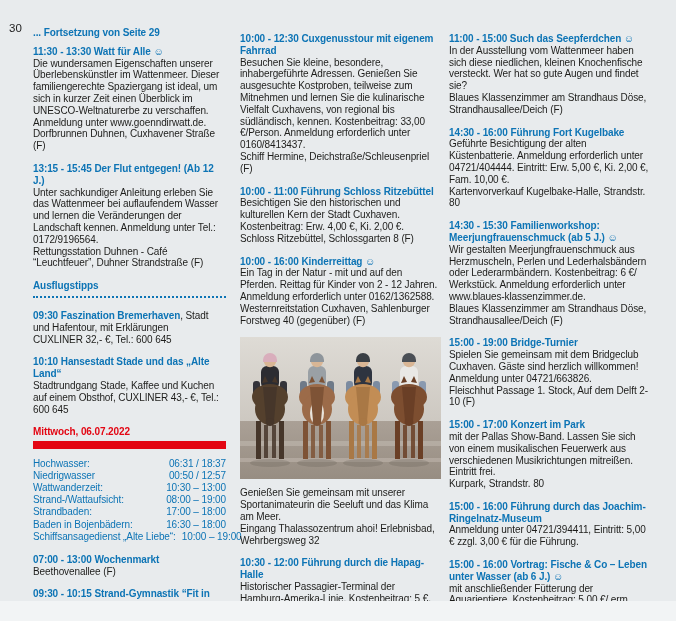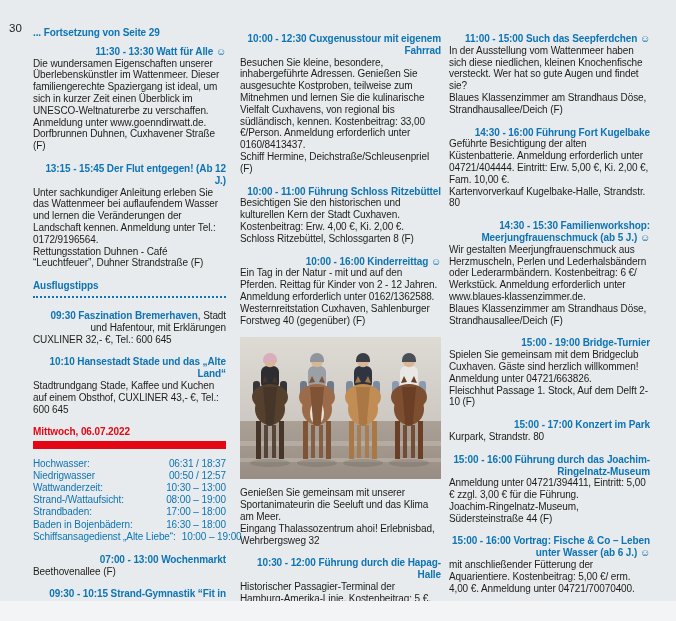--- a/index.html
+++ b/index.html
@@ -24,21 +24,21 @@
     position:absolute;
     font-size:10px;
     line-height:11.8px;
     letter-spacing:-0.1px;
   }
   .col-left{left:33px;top:27px;width:193px;}
   .col-mid{left:240px;top:33px;width:201px;}
   .col-right{left:449px;top:33px;width:201px;}
   .blk{margin:0 0 11px 0;}
   .cont{color:var(--blue);font-weight:700;margin:0 0 7px 0;}
-  .evt-title{color:var(--blue);font-weight:700;text-align:right;}
+  .evt-title{color:var(--blue);font-weight:700;}
   .evt-suffix{font-weight:400;color:var(--ink);}
   .evt-body,.evt-loc{color:var(--ink);}
   .section-head{
     color:var(--blue);font-weight:700;
     border-bottom:2px dotted var(--blue);
     padding-bottom:4px;margin:2px 0 12px 0;
   }
   .day-head{color:var(--red);font-weight:700;}
   .day-bar{height:8px;background:var(--red);margin:3px 0 9px 0;}
   .tides{color:var(--blue);font-weight:400;margin-bottom:11px;}
@@ -250,26 +250,26 @@
         <div class="evt-body">Wir gestalten Meerjungfrauenschmuck aus Herzmuscheln, Perlen und Lederhalsbändern oder Lederarmbändern. Kostenbeitrag: 6 €/ Werkstück. Anmeldung erforderlich unter www.blaues-klassenzimmer.de.</div>
         <div class="evt-loc">Blaues Klassenzimmer am Strandhaus Döse, Strandhausallee/Deich (F)</div>
       </div>
       <div class="blk">
         <div class="evt-title">15:00 - 19:00 Bridge-Turnier</div>
         <div class="evt-body">Spielen Sie gemeinsam mit dem Bridgeclub Cuxhaven. Gäste sind herzlich willkommen! Anmeldung unter 04721/663826.</div>
         <div class="evt-loc">Fleischhut Passage 1. Stock, Auf dem Delft 2-10 (F)</div>
       </div>
       <div class="blk">
         <div class="evt-title">15:00 - 17:00 Konzert im Park</div>
+        <div class="evt-body">mit der Pallas Show-Band. Lassen Sie sich von einem musikalischen Feuerwerk aus verschiedenen Musikrichtungen mitreißen. Eintritt frei.</div>
         <div class="evt-loc">Kurpark, Strandstr. 80</div>
       </div>
       <div class="blk">
         <div class="evt-title">15:00 - 16:00 Führung durch das Joachim-Ringelnatz-Museum</div>
         <div class="evt-body">Anmeldung unter 04721/394411, Eintritt: 5,00 € zzgl. 3,00 € für die Führung.</div>
-        <div class="evt-loc">Joachim-Ringelnatz-Museum, Südersteinstraße 44 (F)</div>
       </div>
       <div class="blk">
         <div class="evt-title">15:00 - 16:00 Vortrag: Fische  &amp; Co – Leben unter Wasser (ab 6 J.) ☺</div>
         <div class="evt-body">mit anschließender Fütterung der Aquarientiere. Kostenbeitrag: 5,00 €/ erm. 4,00 €. Anmeldung unter 04721/70070400.</div>
       </div>
     </div>
   <div class="bottom-strip"></div>
 </div>
 
 </body></html>

